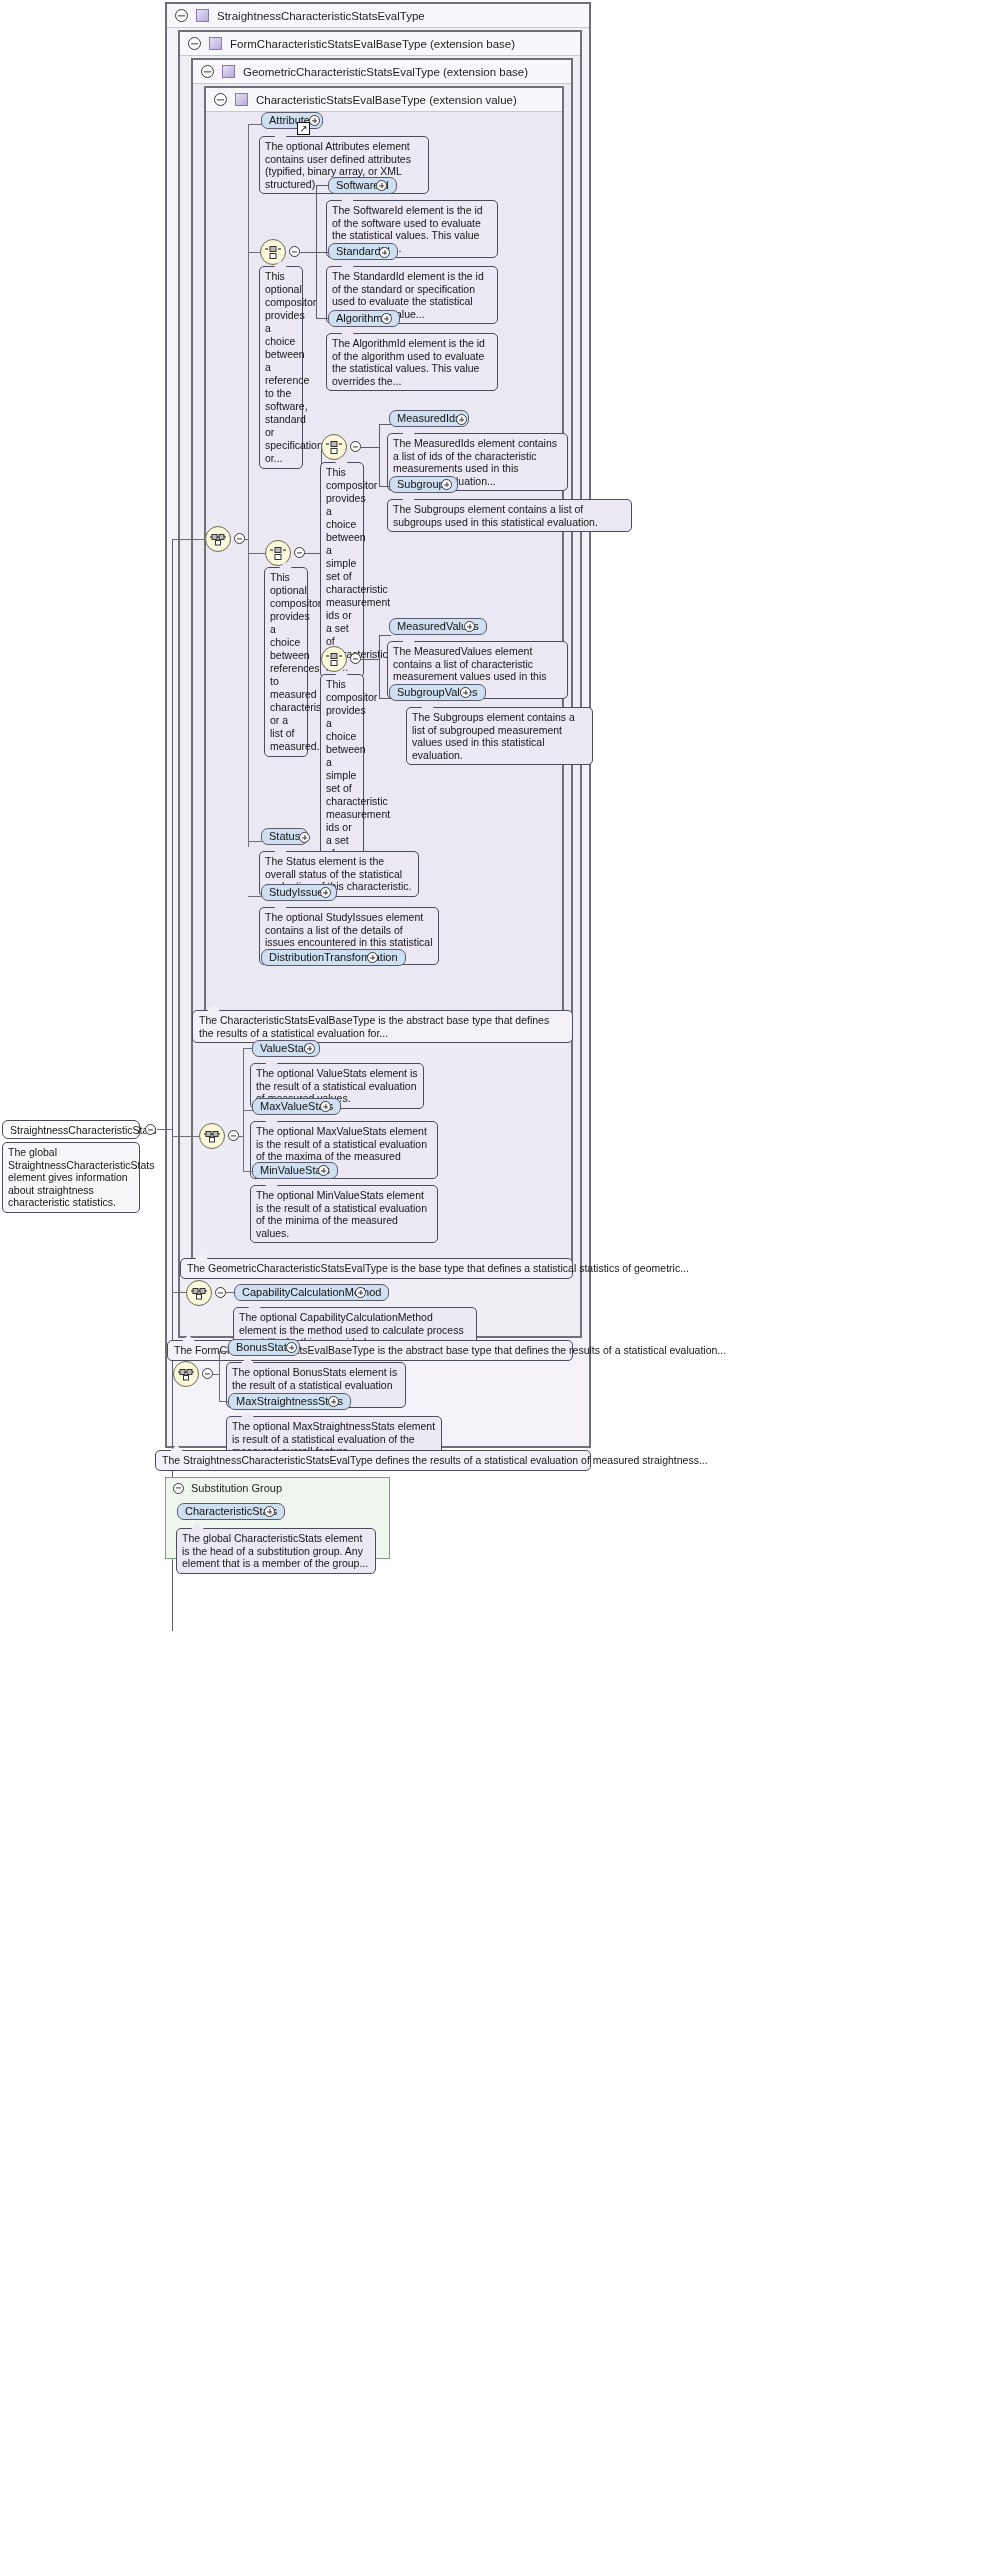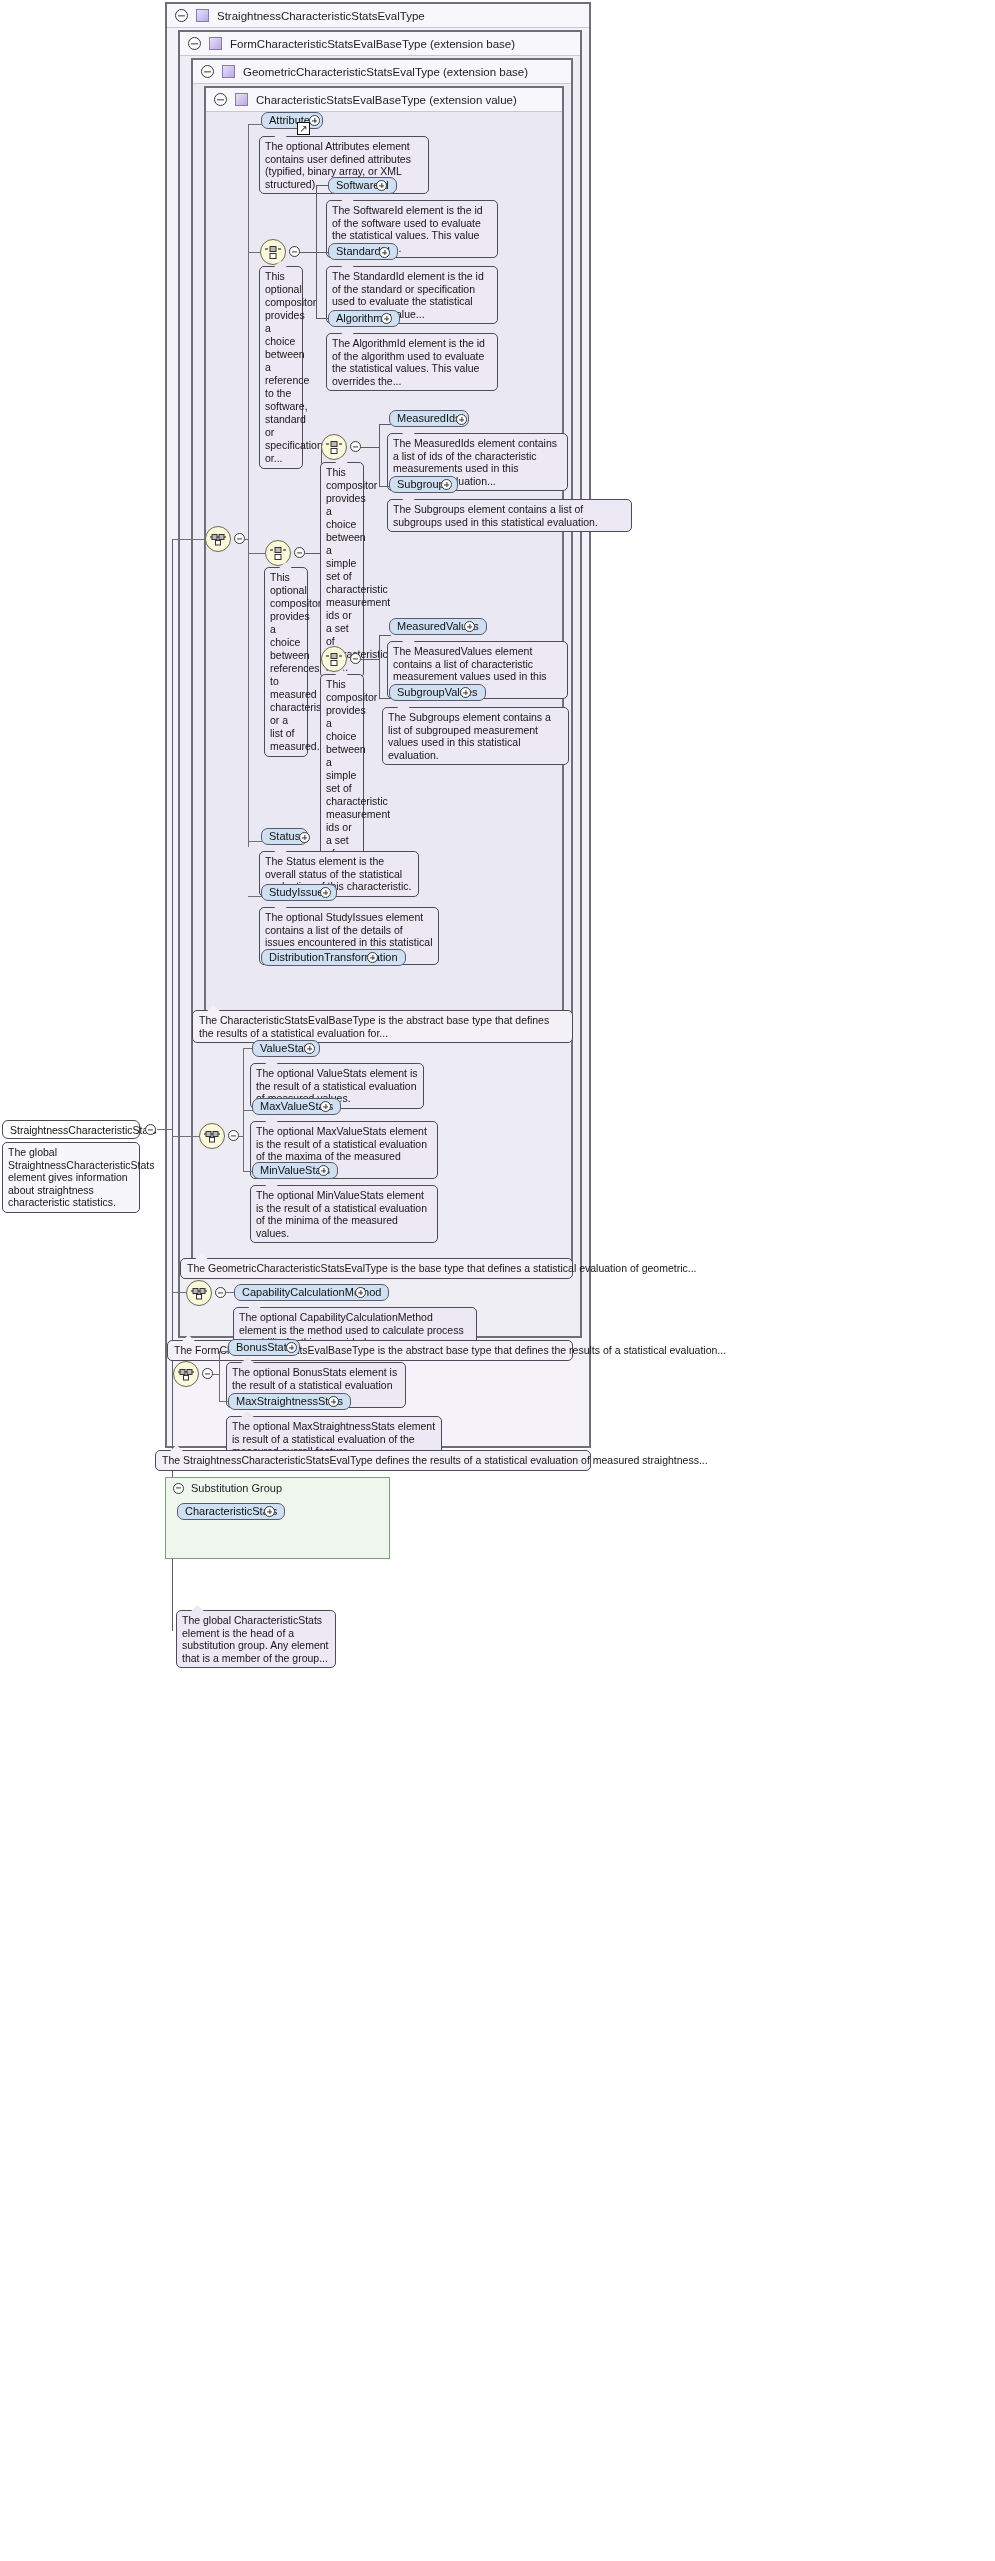--- a/index.html
+++ b/index.html
@@ -395,21 +395,21 @@
   <span class="circ sm plus" style="position:absolute; left:464px; top:621px;"></span>
   <div class="note" style="left:387px; top:641px; width:181px;">
     <span>The MeasuredValues element contains a list of characteristic measurement values used in this evaluation and...</span>
   </div>
 
   <div class="ln lnh thick" style="left:379px; top:698px; width:12px;"></div>
   <div class="pill" style="left:389px; top:684px;">
     <span>SubgroupValues</span>
   </div>
   <span class="circ sm plus" style="position:absolute; left:460px; top:687px;"></span>
-  <div class="note" style="left:382px; top:707px; width:187px;">
+  <div class="note" style="left:406px; top:707px; width:187px;">
     <span>The Subgroups element contains a list of subgrouped measurement values used in this statistical evaluation.</span>
   </div>
 
   <div class="ln lnh" style="left:248px; top:841px; width:14px;"></div>
   <div class="pill" style="left:261px; top:828px;">
     <span>Status</span>
   </div>
   <span class="circ sm plus" style="position:absolute; left:299px; top:832px;"></span>
   <div class="note" style="left:259px; top:851px; width:160px;">
     <span>The Status element is the overall status of the statistical evaluation of this characteristic.</span>
@@ -466,21 +466,21 @@
   <div class="ln lnh" style="left:243px; top:1171px; width:11px;"></div>
   <div class="pill" style="left:252px; top:1162px;">
     <span>MinValueStats</span>
   </div>
   <span class="circ sm plus" style="position:absolute; left:318px; top:1165px;"></span>
   <div class="note" style="left:250px; top:1185px; width:188px;">
     <span>The optional MinValueStats element is the result of a statistical evaluation of the minima of the measured values.</span>
   </div>
 
   <div class="docbar" style="left:180px; top:1258px; width:393px;">
-    <span>The GeometricCharacteristicStatsEvalType is the base type that defines a statistical evaluation of geometric...</span>
+    <span>The GeometricCharacteristicStatsEvalType is the base type that defines a statistical statistics of geometric...</span>
   </div>
 
   <div class="comp" style="left:186px; top:1280px;">
     <svg width="18" height="13" viewBox="0 0 18 13">
       <line x1="1" y1="4" x2="17" y2="4" stroke="#333" stroke-width="1.2"></line>
       <rect x="3" y="1.5" width="5" height="5" fill="#b9b9b9" stroke="#333" stroke-width="1"></rect>
       <rect x="10" y="1.5" width="5" height="5" fill="#b9b9b9" stroke="#333" stroke-width="1"></rect>
       <rect x="6.5" y="7.5" width="5" height="4.5" fill="#fff" stroke="#333" stroke-width="1"></rect>
     </svg>
   </div>
@@ -535,17 +535,17 @@
   <div class="subg" style="left:165px; top:1477px; width:225px; height:82px;">
     <div class="subg-head">
       <span class="circ sm"></span>
       <span>Substitution Group</span>
     </div>
   </div>
   <div class="pill green" style="left:177px; top:1503px;">
     <span>CharacteristicStats</span>
   </div>
   <span class="circ sm plus" style="position:absolute; left:264px; top:1506px;"></span>
-  <div class="note" style="left:176px; top:1610px; width:160px;">
+  <div class="note" style="left:176px; top:1528px; width:200px;">
     <span>The global CharacteristicStats element is the head of a substitution group. Any element that is a member of the group...</span>
   </div>
 
 </div>
 
 </body></html>

